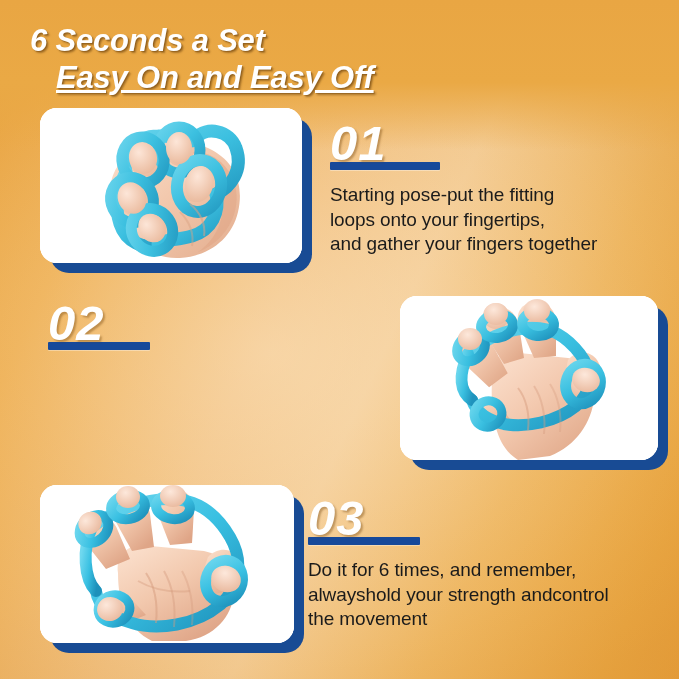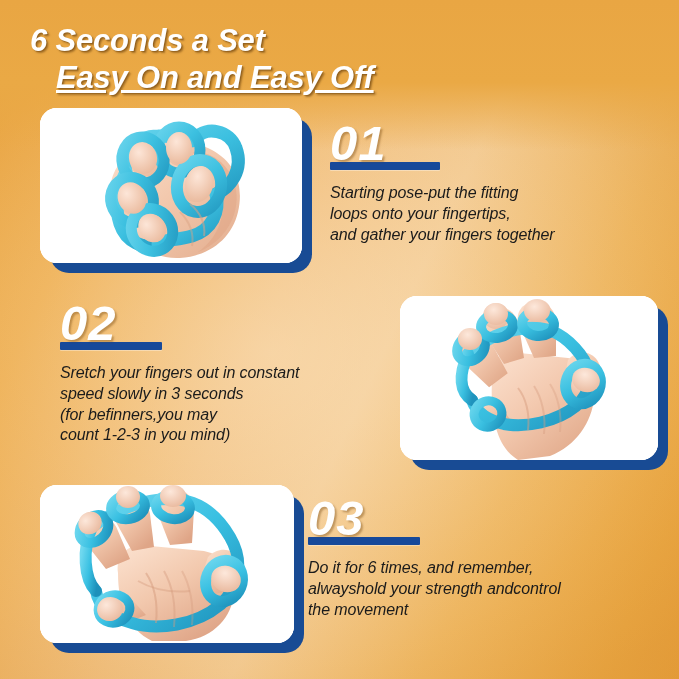--- a/index.html
+++ b/index.html
@@ -89,22 +89,21 @@
   .step-rule {
     height: 8px;
     background: #17499a;
     border-radius: 1px;
     margin-top: -5px;
     box-shadow: 0 1px 0 rgba(255,255,255,0.35);
   }
   .step-body {
     margin-top: 13px;
     color: #1b1b1b;
-    font-style: italic;
-    font-size: 16px;
+    font-size: 19px;
     line-height: 1.30;
     white-space: pre-line;
     letter-spacing: -0.1px;
   }
 
   
   .art { display: block; width: 100%; height: 100%; }
 </style>
 </head>
 <body>
@@ -231,27 +230,23 @@
         <ellipse cx="137" cy="15" rx="13" ry="11" fill="url(#tip2)"></ellipse>
         <ellipse cx="186" cy="84" rx="14" ry="12" transform="rotate(18 186 84)" fill="url(#tip2)"></ellipse>
 
         <path d="M118 92 C126 102 130 118 128 134" fill="none" stroke="#d79e80" stroke-width="2" opacity="0.5"></path>
         <path d="M134 90 C142 102 146 120 144 138" fill="none" stroke="#d79e80" stroke-width="2" opacity="0.42"></path>
         <path d="M150 88 C158 100 162 118 160 136" fill="none" stroke="#d79e80" stroke-width="2" opacity="0.35"></path>
       </svg>
     </div>
   </div>
 
-  <div class="step" style="left:60px; top:300px; width:348px;">
+  <div class="step" style="left:48px; top:300px; width:348px;">
     <div class="step-num">02</div>
     <div class="step-rule" style="width:102px;"></div>
-    <div class="step-body">Sretch your fingers out in constant
-speed slowly in 3 seconds
-(for befinners,you may
-count 1-2-3 in you mind)</div>
   </div>
 
   <div class="card-shadow" style="left:50px; top:495px; width:254px; height:158px;"></div>
   <div class="card" style="left:40px; top:485px; width:254px; height:158px;">
     <div class="photo">
       <svg class="art" viewBox="0 0 254 158" preserveAspectRatio="xMidYMid meet">
         <defs>
           <linearGradient id="sk3" x1="0" y1="0" x2="0.7" y2="1">
             <stop offset="0" stop-color="#fce3d1"></stop>
             <stop offset="0.5" stop-color="#f2c8ad"></stop>

